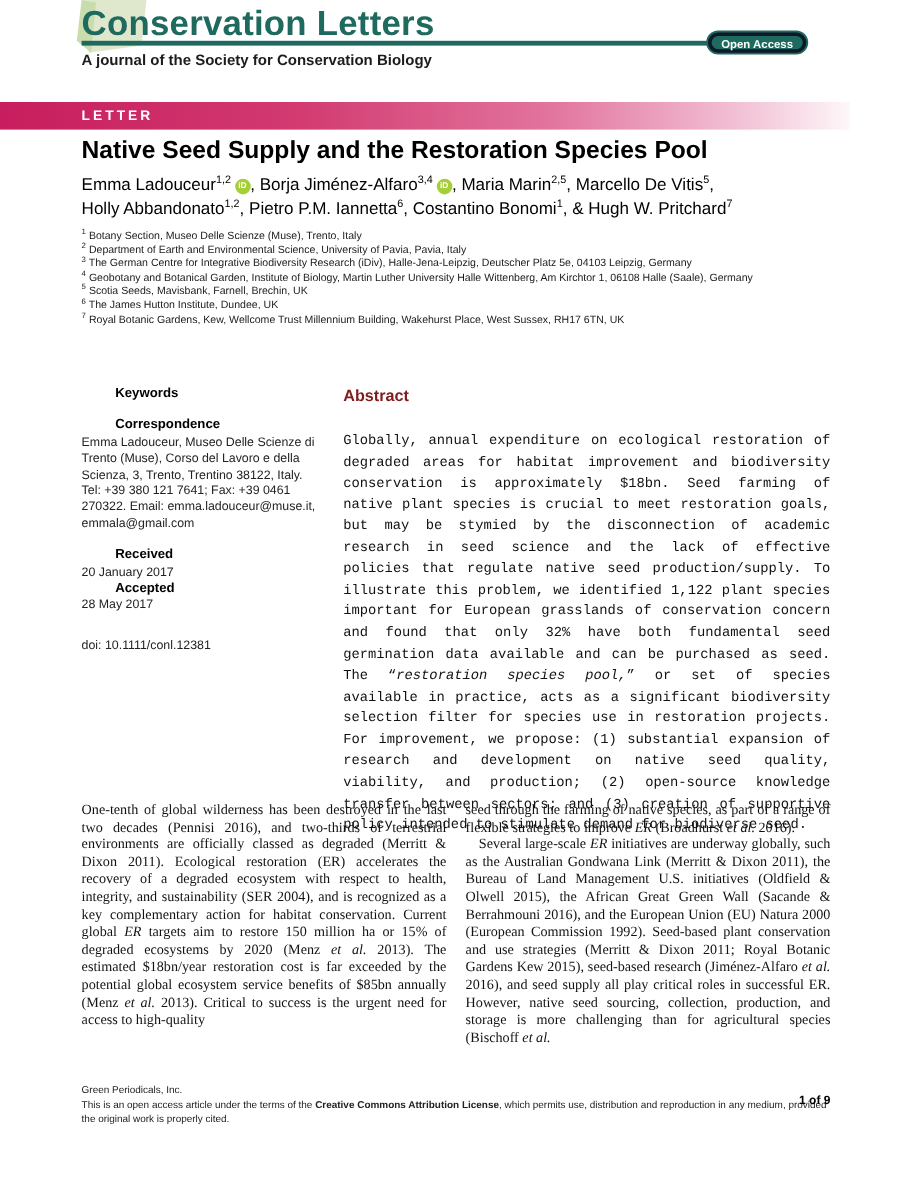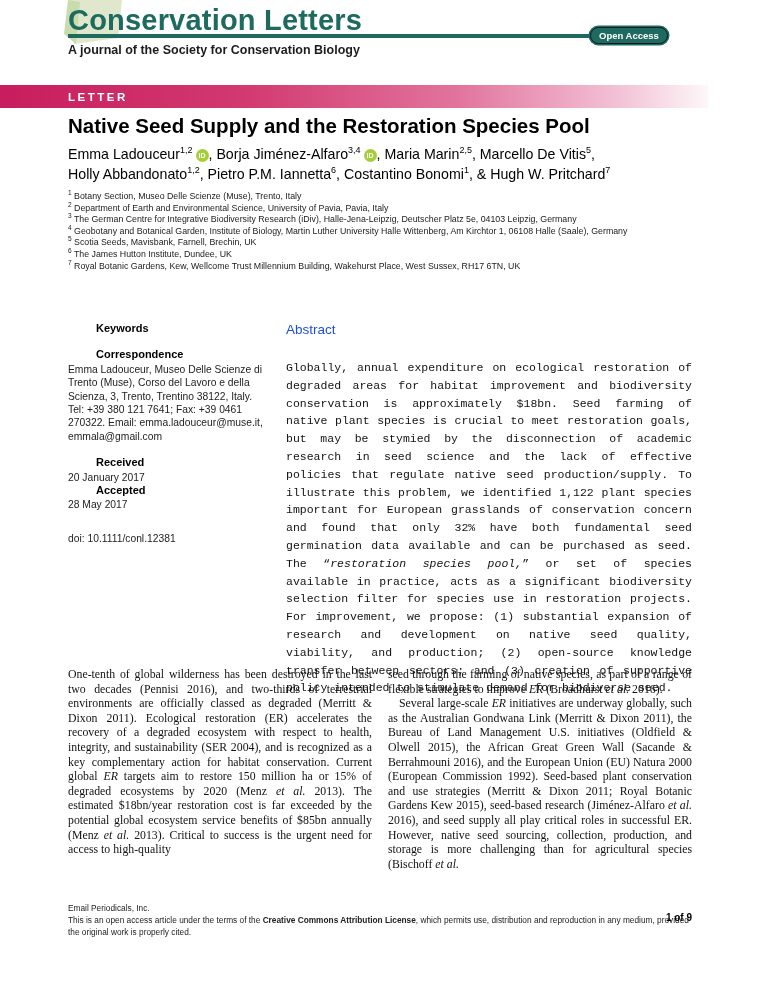--- a/index.html
+++ b/index.html
@@ -16,21 +16,21 @@
   
   .leaf-wrap{left:60px; top:0; width:70px; height:50px;}
   .logo-text{
     left:68px; top:4px; font-size:29px; font-weight:bold; color:var(--teal);
     letter-spacing:0.2px; line-height:32px;
   }
   .header-rule{left:68px; top:34px; width:522px; height:4px; background:var(--teal);}
   .open-access{
     left:590px; top:27px; height:17px; padding:0 8px; background:var(--teal);
     color:#fff; font-size:9.5px; font-weight:bold; line-height:15px;
-    border:1px solid #0f172a; border-radius:9px; box-shadow:0 0 0 1.5px var(--teal);
+    border:3px solid #0f172a; border-radius:9px; box-shadow:0 0 0 1.5px var(--teal);
   }
   .tagline{left:68px; top:43px; font-size:12.5px; font-weight:bold; color:#1c1c1c;}
 
   
   .letter-banner{
     left:0; top:85px; width:708px; height:23px; display:flex; align-items:center;
     background:linear-gradient(90deg, var(--pink) 0%, #d23a70 35%, #e2759d 65%, #f3c4d7 88%, #fdf7f9 100%);
   }
   .letter-banner span{
     margin-left:68px; color:#fff; font-weight:bold; font-size:11.5px; letter-spacing:2.5px;
@@ -53,21 +53,21 @@
   .main-grid{
     left:68px; top:320px; width:624px; display:grid;
     grid-template-columns:196px 1fr; column-gap:22px;
   }
   .sidebar{font-size:10.3px; line-height:13.4px; color:#222;}
   .sb-h{font-weight:bold; font-size:11px; color:#000; margin-bottom:1px;padding-left:28px;}
   .sb-block{margin-top:13px;}
   .sb-block.first{margin-top:2px;}
   .sb-doi{margin-top:20px;}
   .abstract-col{padding-top:2px;}
-  .abstract-h{font-size:13.5px; font-weight:normal; color:#1d4ed8;}
+  .abstract-h{font-size:13.5px; font-weight:bold; color:#7f1d1d;}
   .abstract-body{
     margin-top:22px; font-family:Liberation Mono, monospace; font-size:11.5px;
     line-height:17.8px; text-align:justify; color:#121212;
   }
 
   
   .intro{left:68px; top:656px; width:624px;}
   .intro-h{font-size:16.5px; font-weight:bold; color:#000;}
   .intro-cols{
     margin-top:11px; display:grid; grid-template-columns:1fr 1fr; column-gap:16px;
@@ -144,16 +144,16 @@
       <p><span>One-tenth of global wilderness has been destroyed in the last two decades (Pennisi 2016), and two-thirds of terrestrial environments are officially classed as degraded (Merritt &amp; Dixon 2011). Ecological restoration (ER) accelerates the recovery of a degraded ecosystem with respect to health, integrity, and sustainability (SER 2004), and is recognized as a key complementary action for habitat conservation. Current global </span><em>ER</em><span> targets aim to restore 150 million ha or 15% of degraded ecosystems by 2020 (Menz </span><em>et al.</em><span> 2013). The estimated $18bn/year restoration cost is far exceeded by the potential global ecosystem service benefits of $85bn annually (Menz </span><em>et al.</em><span> 2013). Critical to success is the urgent need for access to high-quality</span></p>
     </div>
     <div>
       <p><span>seed through the farming of native species, as part of a range of flexible strategies to improve </span><em>ER</em><span> (Broadhurst </span><em>et al.</em><span> 2016).</span></p>
       <p class="para-indent"><span>Several large-scale </span><em>ER</em><span> initiatives are underway globally, such as the Australian Gondwana Link (Merritt &amp; Dixon 2011), the Bureau of Land Management U.S. initiatives (Oldfield &amp; Olwell 2015), the African Great Green Wall (Sacande &amp; Berrahmouni 2016), and the European Union (EU) Natura 2000 (European Commission 1992). Seed-based plant conservation and use strategies (Merritt &amp; Dixon 2011; Royal Botanic Gardens Kew 2015), seed-based research (Jiménez-Alfaro </span><em>et al.</em><span> 2016), and seed supply all play critical roles in successful ER. However, native seed sourcing, collection, production, and storage is more challenging than for agricultural species (Bischoff </span><em>et al.</em></p>
     </div>
   </div>
 </div>
 
 <div class="abs footer">
-  <div>Email Periodicals, Inc.</div>
+  <div>Green Periodicals, Inc.</div>
   <div><span>This is an open access article under the terms of the </span><b>Creative Commons Attribution License</b><span>, which permits use, distribution and reproduction in any medium, provided the original work is properly cited.</span></div>
   <div class="page-num">1 of 9</div>
 </div>
 
 </body></html>

